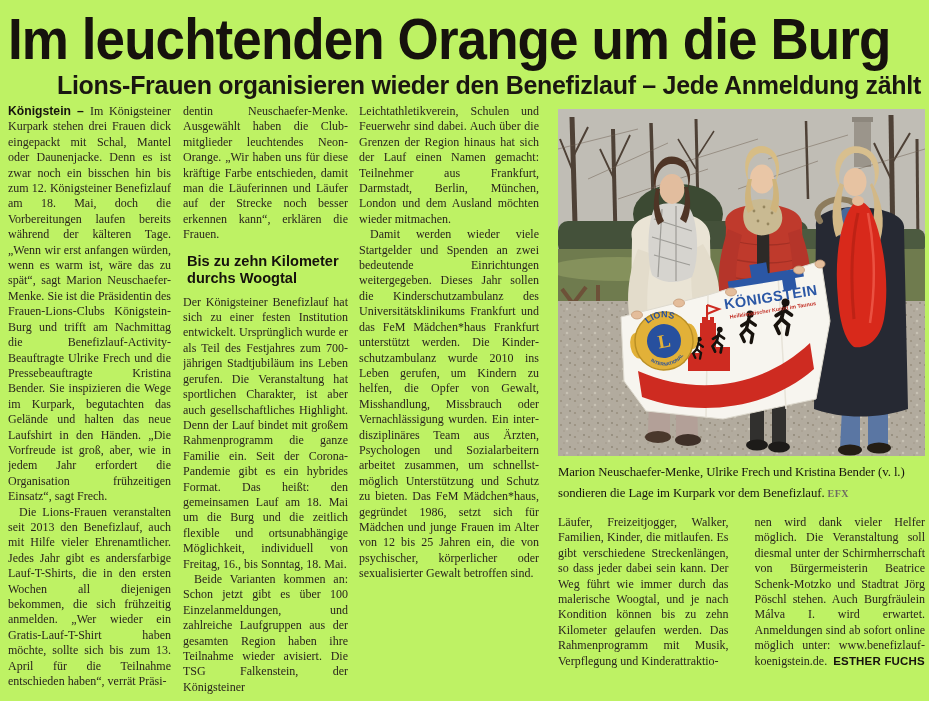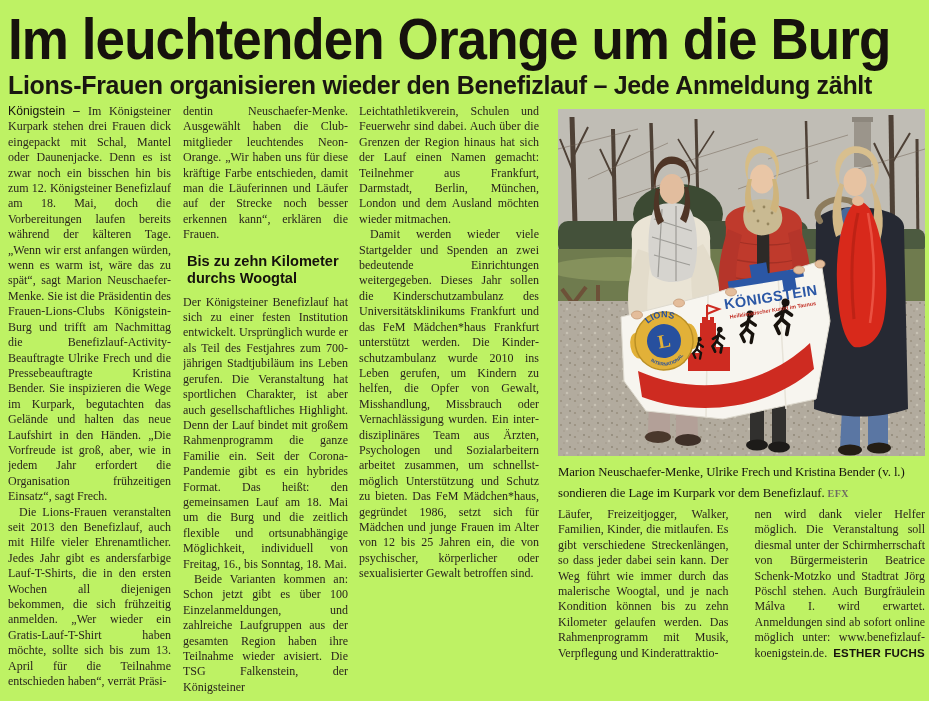--- a/index.html
+++ b/index.html
@@ -2,39 +2,39 @@
 <html lang="de"><head>
 <meta charset="utf-8">
 <style>
   *{box-sizing:border-box;margin:0;padding:0}
   html,body{width:929px;height:701px}
   body{background:#e9e8e5;font-family:"Liberation Serif",serif}
   .page{position:relative;width:929px;height:701px;background:#bef264;overflow:hidden}
   .headline{position:absolute;left:8px;top:10px;width:913px;font-family:"Liberation Sans",sans-serif;
     font-weight:700;font-size:57px;line-height:58px;letter-spacing:-1px;color:#16120d;
     white-space:nowrap;transform:scaleX(0.93);transform-origin:left center}
-  .subheadline{position:absolute;left:8px;top:71px;width:913px;text-align:left;
+  .subheadline{position:absolute;left:8px;top:71px;width:913px;text-align:right;
     font-family:"Liberation Sans",sans-serif;font-weight:700;font-size:25px;line-height:28px;
     letter-spacing:-0.3px;color:#1a1611}
   .textcol{position:absolute;top:104px;height:590px;overflow:hidden}
   #col1{left:8px;width:163px}
   #col2{left:183px;width:165px}
   #col3{left:359px;width:180px}
   .textcol p,.botcol p{font-size:12px;line-height:15.4px;text-align:justify;color:#2a241e;
     hyphens:auto;-webkit-hyphens:auto}
   p.indent{text-indent:11px}
-  .lead-word{font-family:"Liberation Sans",sans-serif;font-weight:400;font-size:12.2px;color:#17130e}
+  .lead-word{font-family:"Liberation Sans",sans-serif;font-weight:700;font-size:12.2px;color:#17130e}
   .subhead{font-family:"Liberation Sans",sans-serif;font-weight:700;font-size:14.6px;line-height:17.5px;
     text-align:left;color:#16120d;margin:10px 4px 7px}
   .right{position:absolute;left:558px;top:104px;width:367px}
   figure.photo{margin-top:5px;width:367px;height:347px;overflow:hidden;background:#b9b6af}
   .caption{margin-top:6px;height:44px;overflow:hidden;font-family:Liberation Serif, serif;
     font-size:12.8px;line-height:21px;color:#17140f;letter-spacing:-0.1px}
   .credit{font-size:10px;font-weight:700;color:#6e6a62;letter-spacing:0.5px}
-  .botcols{margin-top:1px;display:flex;gap:26px}
+  .botcols{margin-top:9px;display:flex;gap:26px}
   .botcol{width:176px;height:182px;overflow:hidden}
   .byline{float:right;font-family:"Liberation Sans",sans-serif;font-weight:700;font-size:11.5px;
     color:#16120d;letter-spacing:0.2px}
 </style>
 </head>
 <body>
 
 <div class="page">
 
   <h1 class="headline">Im leuchtenden Orange um die Burg</h1>

